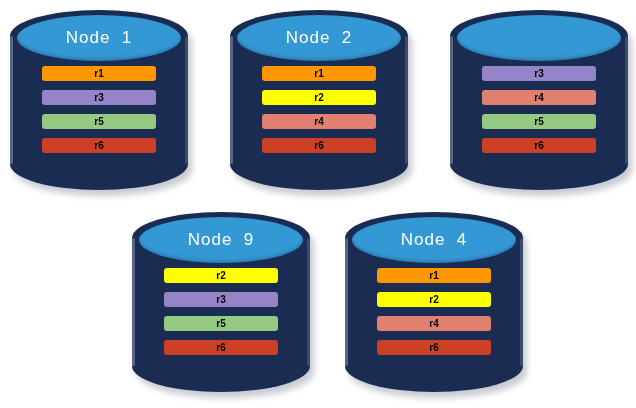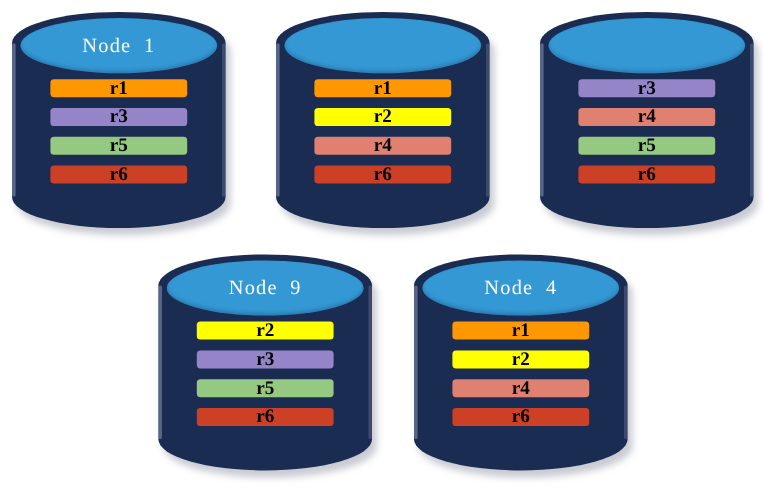--- a/index.html
+++ b/index.html
@@ -6,21 +6,21 @@
     margin: 0;
     padding: 0;
     background: #ffffff;
   }
   #canvas {
     position: relative;
     width: 636px;
     height: 408px;
     background: #ffffff;
     overflow: hidden;
-    font-family: Liberation Serif, serif;
+    font-family: Liberation Sans, sans-serif;
   }
 
   
   .node {
     position: absolute;
     width: 178px;
     height: 180px;
   }
   .node-shadow {
     position: absolute;
@@ -95,21 +95,21 @@
     position: relative;
     height: 15px;
     margin-bottom: 9px;
     border-radius: 3px;
     display: flex;
     align-items: center;
     justify-content: center;
   }
   .shard:last-child { margin-bottom: 0; }
   .shard-label {
-    font-size: 16px;
+    font-size: 10px;
     font-weight: bold;
     color: #000000;
     line-height: 1;
   }
 
   
   #node-0 { left: 10px;  top: 10px;  }
   #node-1 { left: 230px; top: 10px;  }
   #node-2 { left: 450px; top: 10px;  }
   #node-3 { left: 132px; top: 212px; }
@@ -142,20 +142,21 @@
         </div>
       </div>
   </div>
 
   <div class="node" id="node-1">
     <div class="node-shadow"></div>
     <div class="cyl-body"></div>
     <div class="cyl-left-edge"></div>
     <div class="cyl-right-edge"></div>
     <div class="cyl-top"></div>
+    <div class="node-title">Node  2</div>
     <div class="shards">
         <div class="shard" style="background: rgb(255, 152, 0);">
           <span class="shard-label">r1</span>
         </div>
         <div class="shard" style="background: rgb(255, 255, 0);">
           <span class="shard-label">r2</span>
         </div>
         <div class="shard" style="background: rgb(224, 128, 112);">
           <span class="shard-label">r4</span>
         </div>

